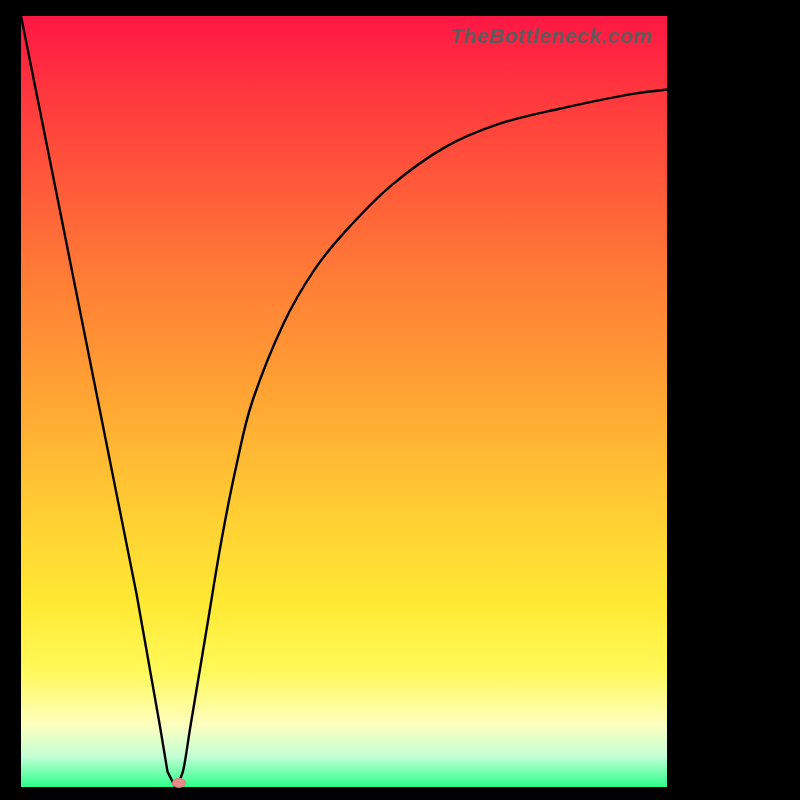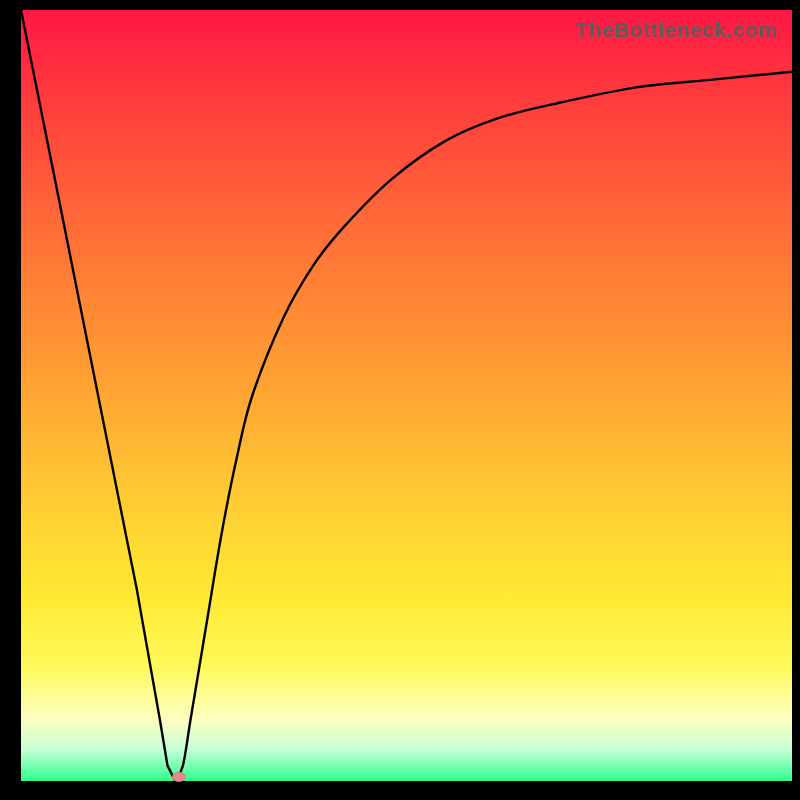--- a/index.html
+++ b/index.html
@@ -14,37 +14,38 @@
   .frame {
     position: relative;
     width: 800px;
     height: 800px;
     background: #000;
     box-sizing: border-box;
   }
   .plot-area {
     position: absolute;
     left: 21px;
-    top: 10px;
-    width: 771px;
+    top: 16px;
+    width: 646px;
     height: 771px;
     background: linear-gradient(to bottom,
       #ff1744 0%,
       #ff3d3d 12%,
       #ff5a3a 22%,
       #ff7a36 33%,
       #ff9934 45%,
       #ffb733 56%,
       #ffd233 66%,
       #ffe933 76%,
       #fff95a 85%,
       #fdffc0 92%,
       #c4ffd6 96%,
       #2cff8a 100%
     );
+    font-style: italic;
   }
   .watermark {
     position: absolute;
     top: 8px;
     right: 14px;
     font-size: 21px;
     font-weight: 600;
     color: #5c5c5c;
     letter-spacing: 0.5px;
     user-select: none;

